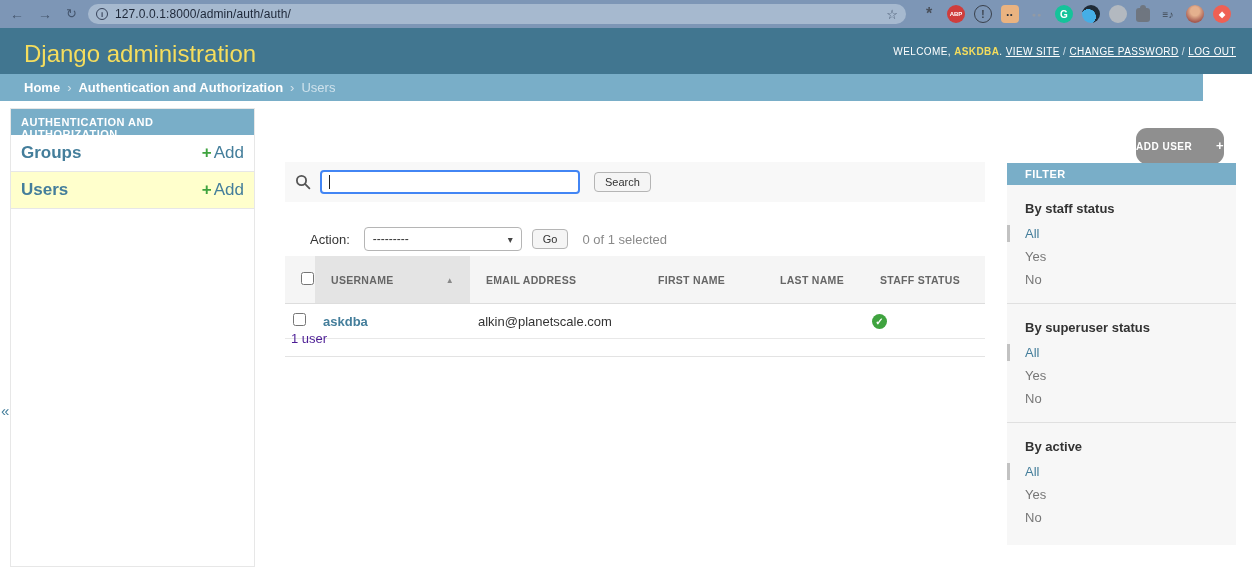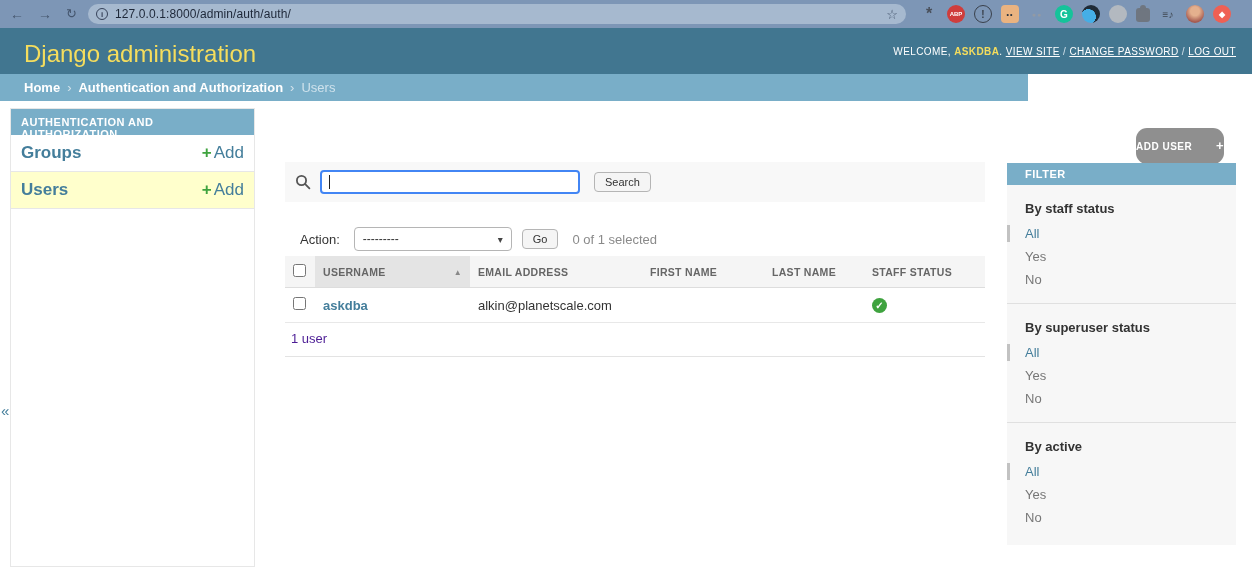--- a/index.html
+++ b/index.html
@@ -36,21 +36,21 @@
 
   
   .hdr { position:absolute; left:0; top:28px; width:1252px; height:46px; background:#417690; }
   .hdr-title { position:absolute; left:24px; top:12px; font-size:24px; color:#f5dd5d; font-weight:400; }
   .user-tools { position:absolute; right:16px; top:18px; font-size:10px; color:#fff; letter-spacing:.4px; }
   .user-tools b { color:#f5dd5d; }
   .user-tools a { color:#fff; text-decoration:underline; cursor:pointer; }
   .ut-sep { color:#cfe0ea; }
 
   
-  .crumbs { position:absolute; left:0; top:74px; width:1028px; height:27px; background:#79aec8;
+  .crumbs { position:absolute; left:0; top:74px; width:1203px; height:27px; background:#79aec8;
             display:flex; align-items:center; padding-left:24px; font-size:13px; }
   .crumbs a { color:#fff; font-weight:600; text-decoration:none; cursor:pointer; }
   .crumb-sep { color:#d3e3ec; margin:0 7px; }
   .crumb-cur { color:#cfe2ec; }
 
   
   .sidebar { position:absolute; left:10px; top:108px; width:245px; height:459px; background:#fff; border:1px solid #e7e7e7; }
   .mod-caption { background:#79aec8; color:#fff; font-size:11px; font-weight:bold; letter-spacing:.5px;
                  padding:7px 10px; height:26px; }
   .mod-row { display:flex; justify-content:space-between; align-items:center; padding:8px 10px; border-bottom:1px solid #e7e7e7; font-size:17px; }
@@ -69,31 +69,31 @@
 
   .toolbar { position:absolute; left:285px; top:162px; width:700px; height:40px; background:#f8f8f8;
              display:flex; align-items:center; padding-left:10px; }
   .mag { margin-right:9px; flex:none; }
   .search-wrap { position:relative; }
   .search-input { width:260px; height:24px; border:2px solid #4285f4; border-radius:4px; font-size:13px; padding:2px 7px; outline:none; background:#fff; }
   .caret { position:absolute; left:9px; top:5px; width:1px; height:14px; background:#222; }
   .btn { background:#f5f5f5; border:1px solid #b5b5b5; border-radius:4px; font-size:11px; color:#333; padding:3px 10px; cursor:pointer; font-family:"Liberation Sans",sans-serif; }
   .search-btn { margin-left:14px; }
 
-  .action-row { position:absolute; left:285px; top:226px; width:700px; height:26px; display:flex; align-items:center; font-size:13px; color:#333; }
+  .action-row { position:absolute; left:295px; top:226px; width:700px; height:26px; display:flex; align-items:center; font-size:13px; color:#333; }
   .action-label { margin-left:15px; }
   .sel-box { margin-left:14px; width:158px; height:24px; background:#fff; border:1px solid #b5b5b5; border-radius:4px;
              display:flex; align-items:center; justify-content:space-between; padding:0 8px; font-size:12px; color:#333; cursor:pointer; }
   .sel-chev { font-size:10px; color:#444; }
   .go-btn { margin-left:10px; }
   .sel-note { margin-left:14px; color:#8a8a8a; }
 
   table.results { position:absolute; left:285px; top:256px; width:700px; border-collapse:collapse; table-layout:fixed; }
   .results th { background:#f5f5f5; border-bottom:1px solid #ddd; font-size:10.5px; font-weight:bold; color:#666;
-                letter-spacing:.3px; text-align:left; padding:8px; height:28px; }
+                letter-spacing:.3px; text-align:left; padding:16px; height:28px; }
   .results th.sorted { background:#e4e4e4; }
   .sort-arrow { float:right; font-size:8px; color:#888; margin-top:2px; }
   .results td { border-bottom:1px solid #e8e8e8; padding:9px 8px; font-size:13px; color:#333; height:34px; vertical-align:middle; }
   .row-link { color:#447e9b; font-weight:bold; text-decoration:none; cursor:pointer; }
   .check-yes { display:inline-flex; width:15px; height:15px; border-radius:50%; background:#3fa33f; color:#fff;
                font-size:10px; font-weight:bold; align-items:center; justify-content:center; }
   input[type=checkbox] { width:13px; height:13px; cursor:pointer; }
   .paginator { position:absolute; left:291px; top:331px; font-size:13px; color:#4c1d95; }
   .results-end { position:absolute; left:285px; top:356px; width:700px; border-top:1px solid #e3e3e3; }
 

